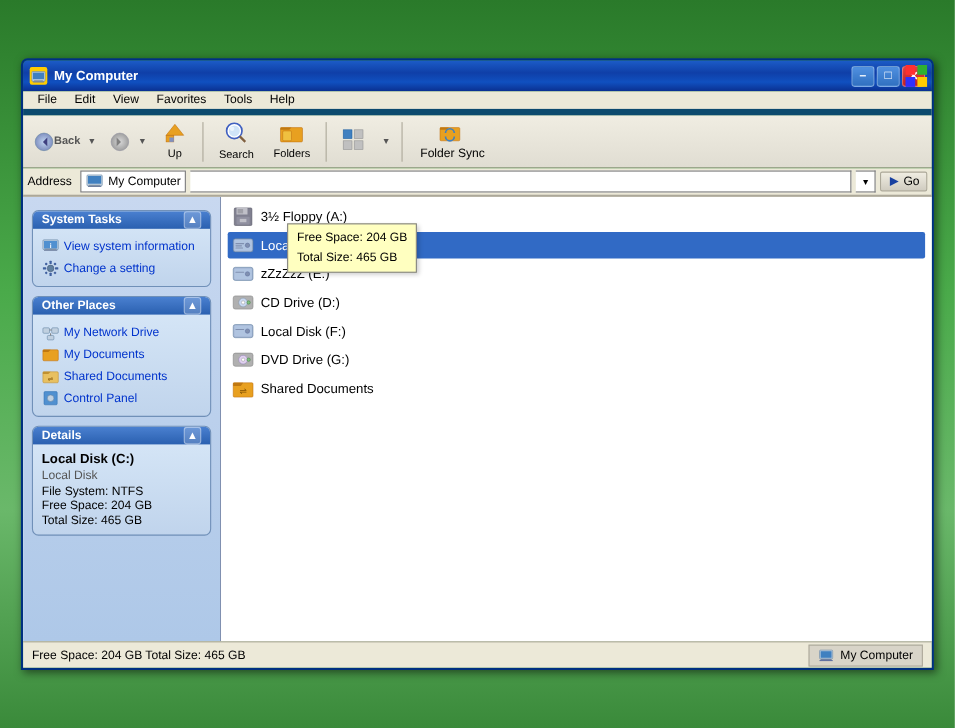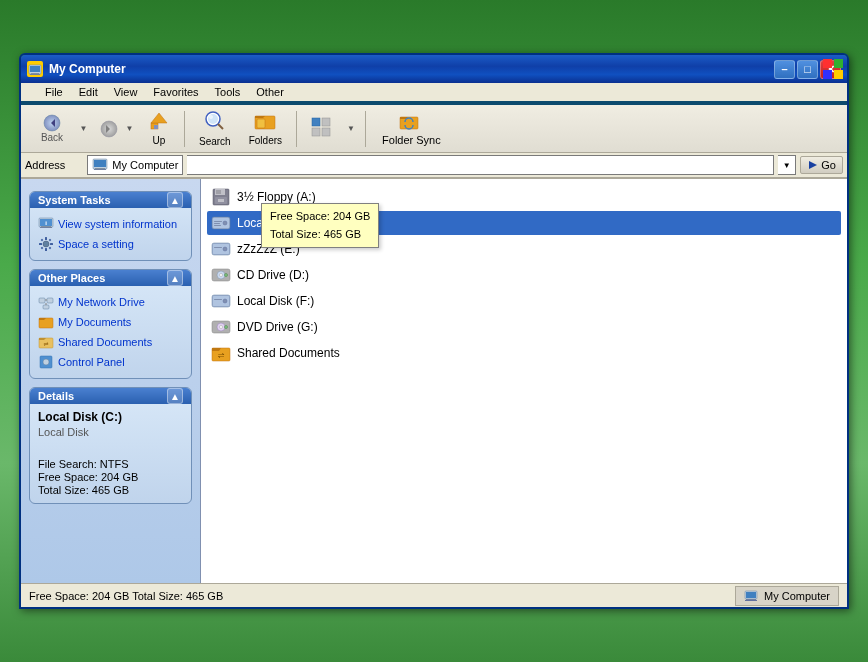--- a/index.html
+++ b/index.html
@@ -66,22 +66,22 @@
       color: white;
     }
     .tb-btn.minimize { background: linear-gradient(180deg, #5090e0, #3070c0); }
     .tb-btn.maximize { background: linear-gradient(180deg, #5090e0, #3070c0); }
     .tb-btn.close { background: linear-gradient(180deg, #e04040, #c02020); }
     .menu-bar {
       background: #ece9d8;
       height: 22px;
       display: flex;
       align-items: center;
-      padding: 0 16px;
-      border-bottom: 4px solid #0c4a6e;
+      padding: 0 5px;
+      border-bottom: 6px solid #0c4a6e;
     }
     .menu-item {
       padding: 2px 8px;
       cursor: pointer;
       color: #000;
       border-radius: 2px;
     }
     .toolbar {
       background: linear-gradient(180deg, #f0ede2, #e0ddd2);
       height: 48px;
@@ -152,21 +152,21 @@
       height: 26px;
       display: flex;
       align-items: center;
       padding: 2px 4px;
       border-bottom: 2px solid #aca899;
       gap: 4px;
     }
     .address-label {
       color: #000;
       font-size: 11px;
-      margin-right: 18px;
+      margin-right: 4px;
     }
     .address-dropdown {
       width: 18px;
       height: 20px;
       background: white;
       border: 1px solid #7a7a7a;
       border-left: none;
       display: flex;
       align-items: center;
       justify-content: center;
@@ -256,21 +256,21 @@
     .details-panel .panel-body {
       padding: 6px 8px;
     }
     .details-title {
       font-weight: bold;
       font-size: 12px;
       margin-bottom: 2px;
     }
     .details-subtitle {
       color: #555;
-      margin-bottom: 20px;
+      margin-bottom: 3px;
     }
     .details-row {
       font-size: 11px;
       margin-bottom: 1px;
     }
     .main-content {
       flex: 1;
       background: white;
       padding: 6px;
       overflow-y: auto;
@@ -365,27 +365,27 @@
       </svg>
     </div>
   </div>
 
   <div class="menu-bar">
     <div class="menu-item">File</div>
     <div class="menu-item">Edit</div>
     <div class="menu-item">View</div>
     <div class="menu-item">Favorites</div>
     <div class="menu-item">Tools</div>
-    <div class="menu-item">Other</div>
+    <div class="menu-item">Help</div>
   </div>
 
   <div class="toolbar">
 
     <div style="display:flex;align-items:center;">
-      <div class="nav-btn with-label" style="flex-direction:column;width:50px;">
+      <div class="nav-btn with-label" style="flex-direction:row;width:50px;font-weight:bold;">
         <div style="display:flex;align-items:center;gap:2px;">
           <svg width="18" height="18" viewBox="0 0 18 18">
             <circle cx="9" cy="9" r="8" fill="url(#backGrad)" stroke="#6080a0" stroke-width="0.5"></circle>
             <defs>
                 <radialGradient id="backGrad">
                   <stop offset="0%" stop-color="#c0d4f0"></stop>
                   <stop offset="100%" stop-color="#8090c0"></stop>
                 </radialGradient>
               </defs>
             <polygon points="8,9 12,5 12,13" fill="#404080"></polygon>
@@ -527,21 +527,21 @@
                 <rect x="7" y="1" width="2" height="3" rx="0.5" fill="#4060a0"></rect>
                 <rect x="7" y="12" width="2" height="3" rx="0.5" fill="#4060a0"></rect>
                 <rect x="1" y="7" width="3" height="2" rx="0.5" fill="#4060a0"></rect>
                 <rect x="12" y="7" width="3" height="2" rx="0.5" fill="#4060a0"></rect>
                 <rect x="3" y="3" width="2" height="2" rx="0.5" fill="#4060a0" transform="rotate(45 4 4)"></rect>
                 <rect x="11" y="3" width="2" height="2" rx="0.5" fill="#4060a0" transform="rotate(45 12 4)"></rect>
                 <rect x="3" y="11" width="2" height="2" rx="0.5" fill="#4060a0" transform="rotate(45 4 12)"></rect>
                 <rect x="11" y="11" width="2" height="2" rx="0.5" fill="#4060a0" transform="rotate(45 12 12)"></rect>
               </svg>
             </div>
-            <span>Space a setting</span>
+            <span>Change a setting</span>
           </div>
         </div>
       </div>
 
       <div class="panel">
         <div class="panel-header">
           <span>Other Places</span>
           <div class="panel-collapse-btn">▲</div>
         </div>
         <div class="panel-body">
@@ -590,21 +590,21 @@
 
       <div class="panel details-panel">
         <div class="panel-header">
           <span>Details</span>
           <div class="panel-collapse-btn">▲</div>
         </div>
         <div class="panel-body">
           <div class="details-title">Local Disk (C:)</div>
           <div class="details-subtitle">Local Disk</div>
           <div class="details-row">
-            <span>File Search:</span>
+            <span>File System:</span>
             <span>NTFS</span>
           </div>
           <div class="details-row">
             <span>Free Space:</span>
             <span>204 GB</span>
           </div>
           <div class="details-row">
             <span>Total Size:</span>
             <span>465 GB</span>
           </div>

